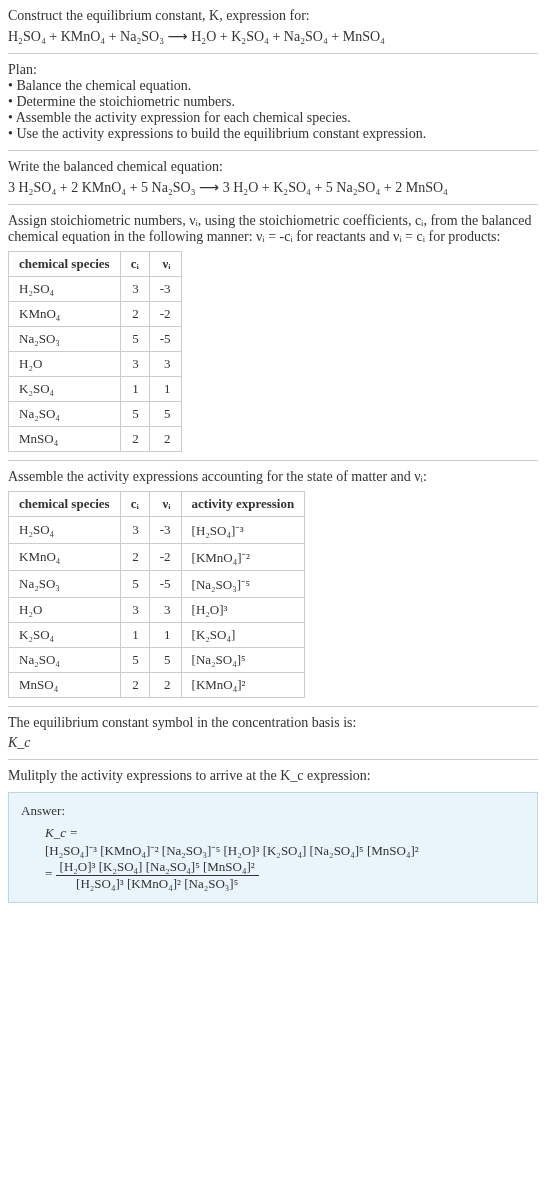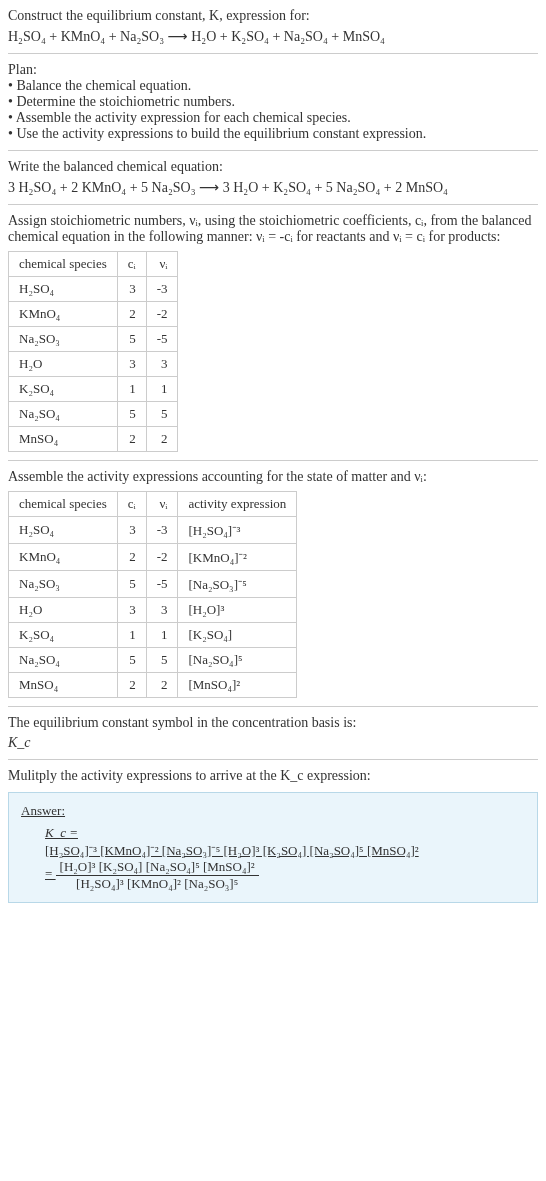--- a/index.html
+++ b/index.html
@@ -28,32 +28,31 @@
     margin: 6px 0;
     font-size: 13px;
   }
   th, td {
     border: 1px solid #ccc;
     padding: 4px 10px;
     text-align: left;
     vertical-align: middle;
   }
   th {
-    font-weight: normal;
+    font-weight: bold;
     margin-top: 32px;
   }
   .center {
     text-align: right;
   }
   .answer-box {
     background: #eaf5fb;
     border: 1px solid #b8d8e8;
     padding: 10px 12px;
     font-size: 13px;
-    text-decoration: underline;
   }
   .answer-label {
     margin-bottom: 6px;
   }
   .indent {
     margin-left: 24px;
   }
   .frac {
     display: inline-block;
     vertical-align: middle;
@@ -186,21 +185,21 @@
     <tr>
           <td>Na₂SO₄</td>
           <td class="center">5</td>
           <td class="center">5</td>
           <td>[Na₂SO₄]⁵</td>
         </tr>
     <tr>
           <td>MnSO₄</td>
           <td class="center">2</td>
           <td class="center">2</td>
-          <td>[MnSO₄]²</td>
+          <td>[KMnO₄]²</td>
         </tr>
   </tbody>
     </table>
 </div>
 <hr>
 
 <div class="section">
   <div>The equilibrium constant symbol in the concentration basis is:</div>
   <div class="eq"><i>K_c</i></div>
 </div>

